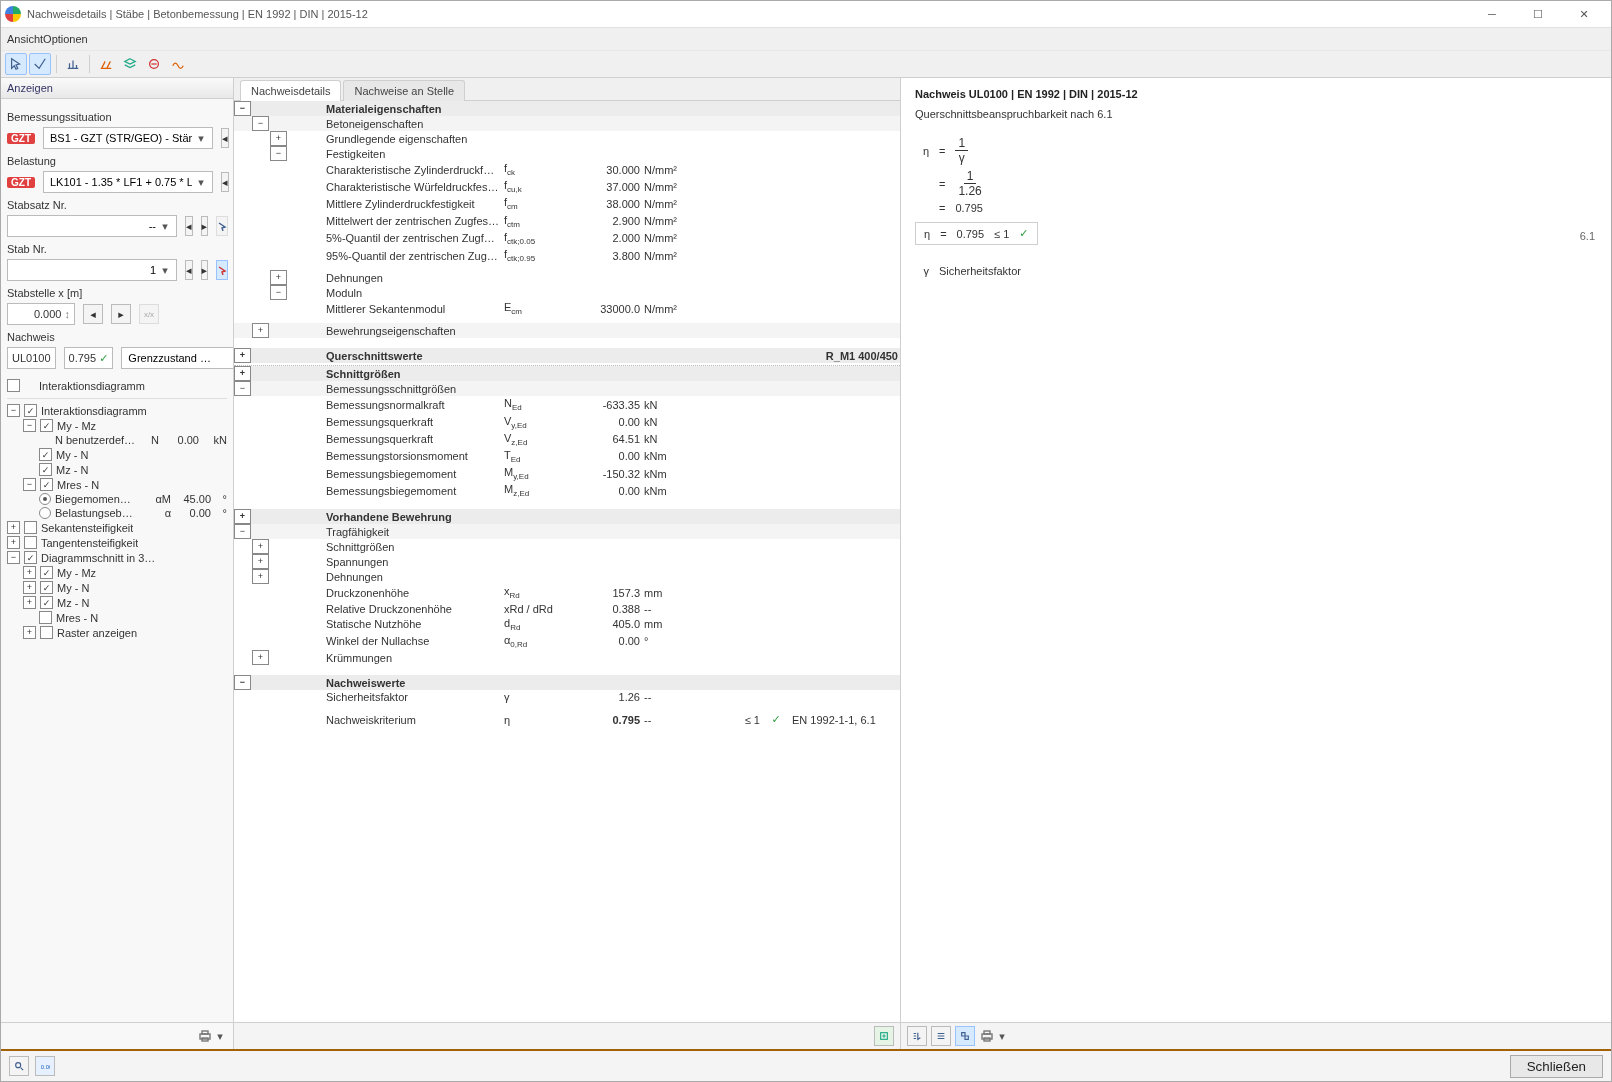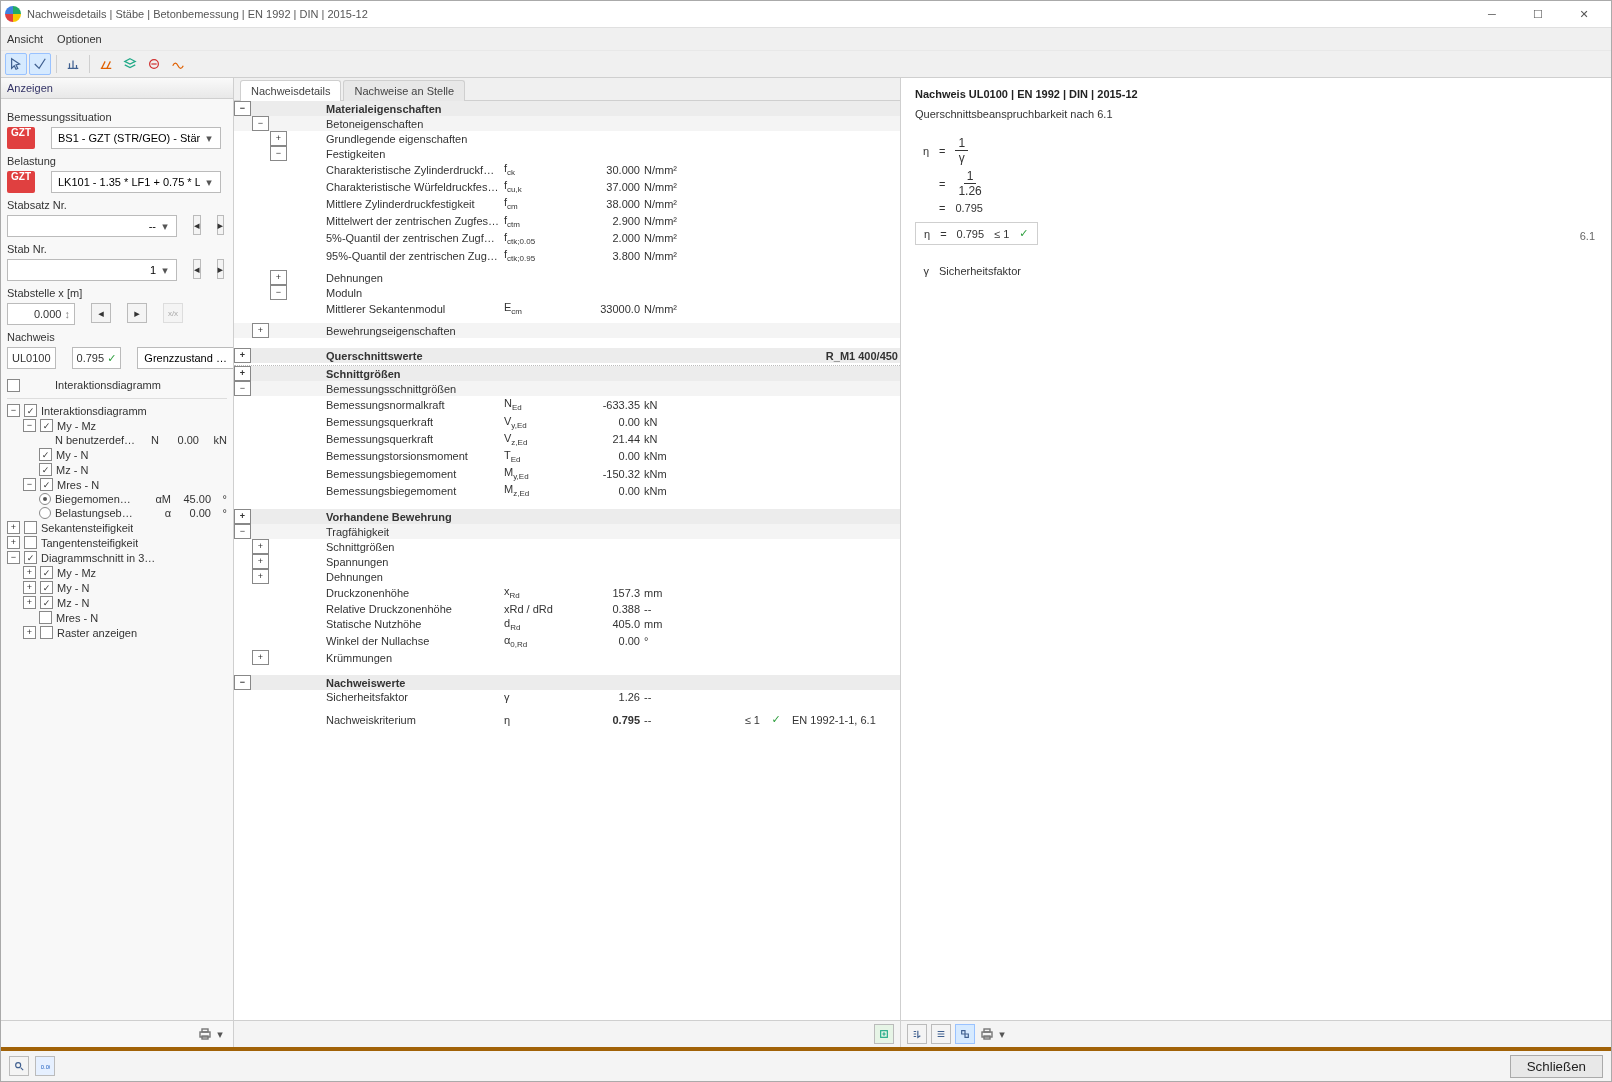--- a/index.html
+++ b/index.html
@@ -3,34 +3,34 @@
 <meta charset="utf-8">
 <style>
 html,body{margin:0;padding:0;font-family:"Segoe UI",Tahoma,sans-serif;font-size:11px;color:#333;background:#fff;height:100%;}
 .window{width:1612px;height:1082px;border:1px solid #aaa;box-sizing:border-box;display:flex;flex-direction:column;background:#f0f0f0;position:relative}
 .titlebar{height:26px;background:#fff;display:flex;align-items:center;justify-content:space-between;padding:0 4px;border-bottom:1px solid #e0e0e0}
 .titlebar-left{display:flex;align-items:center;gap:6px}
 .app-icon{width:16px;height:16px;border-radius:50%;background:conic-gradient(#2a6 0 90deg,#f8c800 90deg 180deg,#e04040 180deg 270deg,#4080e0 270deg 360deg)}
 .titlebar-title{color:#555}
 .winbtns{display:flex;gap:0}
 .winbtn{width:46px;height:26px;display:flex;align-items:center;justify-content:center;color:#555}
-.menubar{height:22px;background:#f0f0f0;display:flex;align-items:center;padding:0 6px;gap:14px;color:#333;border-bottom:1px solid #e8e8e8}
+.menubar{height:22px;background:#f0f0f0;display:flex;align-items:center;padding:0 6px;gap:0;color:#333;border-bottom:1px solid #e8e8e8}
 .toolbar{height:26px;background:#f0f0f0;display:flex;align-items:center;padding:0 4px;gap:2px;border-bottom:1px solid #cfcfcf}
 .tbtn{width:20px;height:20px;border:1px solid transparent;display:flex;align-items:center;justify-content:center;border-radius:2px}
 .tbtn.active{background:#d6eaff;border-color:#99c2ff}
 .tbtn svg{width:14px;height:14px}
 .vsep{width:1px;height:18px;background:#cfcfcf;margin:0 3px}
 .body{flex:1;display:flex;overflow:hidden}
 .left{width:232px;background:#f8f8f8;border-right:1px solid #cfcfcf;display:flex;flex-direction:column}
 .middle{flex:1;background:#a3a3a3;display:flex;flex-direction:column;border-right:1px solid #cfcfcf}
 .right{width:710px;background:#fff;display:flex;flex-direction:column}
 .panel-head{height:20px;background:linear-gradient(#fafafa,#e8e8e8);border-bottom:1px solid #cfcfcf;display:flex;align-items:center;padding:0 6px;font-weight:500;color:#336}
 .left-body{padding:6px 6px 0 6px;overflow:auto;flex:1}
 .label{color:#333;margin:6px 0 4px 0}
-.row{display:flex;gap:16px}
+.row{display:flex;align-items:center;gap:8px}
 .badge{background:#e04040;color:#fff;font-weight:bold;padding:0 4px;border-radius:2px;font-size:10px}
 .select{flex:1;background:#fff;border:1px solid #bbb;height:20px;display:flex;align-items:center;padding:0 4px;position:relative}
 .select input{border:none;outline:none;flex:1;font:inherit;background:transparent}
 .chev{width:14px;text-align:center;color:#555}
 .sq{width:18px;height:18px;border:1px solid #bbb;background:#f4f4f4;display:flex;align-items:center;justify-content:center}
 .sq svg{width:10px;height:10px}
 .sq.disabled{color:#aaa;border-color:#ddd}
 .numfield{width:58px;text-align:right;border:1px solid #bbb;height:20px;padding:0 4px;display:flex;align-items:center;background:#fff;justify-content:flex-end}
 .left-tree{border-top:1px solid #ddd;margin-top:6px;padding-top:4px}
 .treeline{display:flex;align-items:center;gap:4px;padding:1px 0}
@@ -65,21 +65,21 @@
 .right-body{flex:1;padding:0 14px;overflow:auto}
 .eqline{display:flex;align-items:center;gap:10px;margin:4px 0}
 .eqlabel{width:14px;text-align:right}
 .frac{display:inline-flex;flex-direction:column;align-items:center;font-size:12px}
 .frac .top{border-bottom:1px solid #333;padding:0 3px}
 .frac .bot{padding:0 3px}
 .right-box{border:1px solid #cfcfcf;padding:4px 8px;display:flex;align-items:center;gap:10px;width:fit-content;margin-top:8px}
 .right-foot{height:26px;border-top:1px solid #cfcfcf;display:flex;align-items:center;padding:0 6px;gap:4px;background:#f4f4f4}
 .right-ref{position:absolute;right:16px;top:152px;color:#666}
 
-.footer{height:30px;border-top:4px solid #a16207;background:#f4f4f4;display:flex;align-items:center;justify-content:space-between;padding:0 8px}
+.footer{height:30px;border-top:2px solid #a16207;background:#f4f4f4;display:flex;align-items:center;justify-content:space-between;padding:0 8px}
 .close-btn{background:#e8e8e8;border:1px solid #aaa;padding:3px 16px;color:#222}
 svg{stroke:#406090;fill:none;stroke-width:1.4}
 .printer svg{stroke:#777}
 .smallnum{width:36px}
 .ind{width:12px;display:inline-block}
 sub{font-size:8px}
 </style>
 </head>
 <body>
 
@@ -557,21 +557,21 @@
             <span></span>
           </div>
     <div class="gridrow">
             <span></span>
             <span></span>
             <span></span>
             <span></span>
             <span></span>
             <span>Bemessungsquerkraft</span>
             <span class="sym"><span>V</span><sub>z,Ed</sub></span>
-            <span class="num">21.44</span>
+            <span class="num">64.51</span>
             <span class="unit">kN</span>
             <span></span>
             <span></span>
             <span></span>
           </div>
     <div class="gridrow">
             <span></span>
             <span></span>
             <span></span>
             <span></span>

